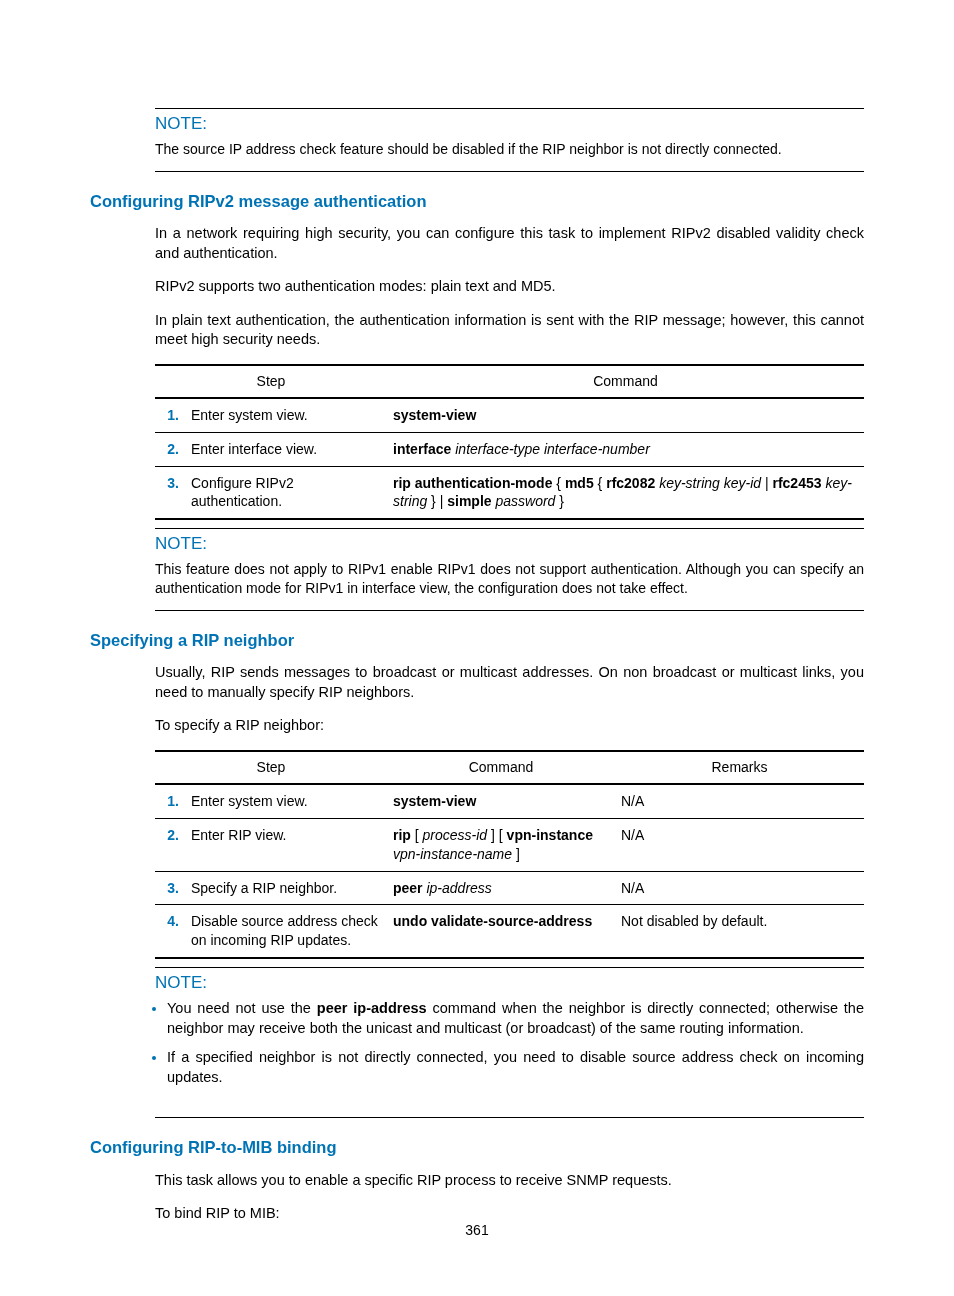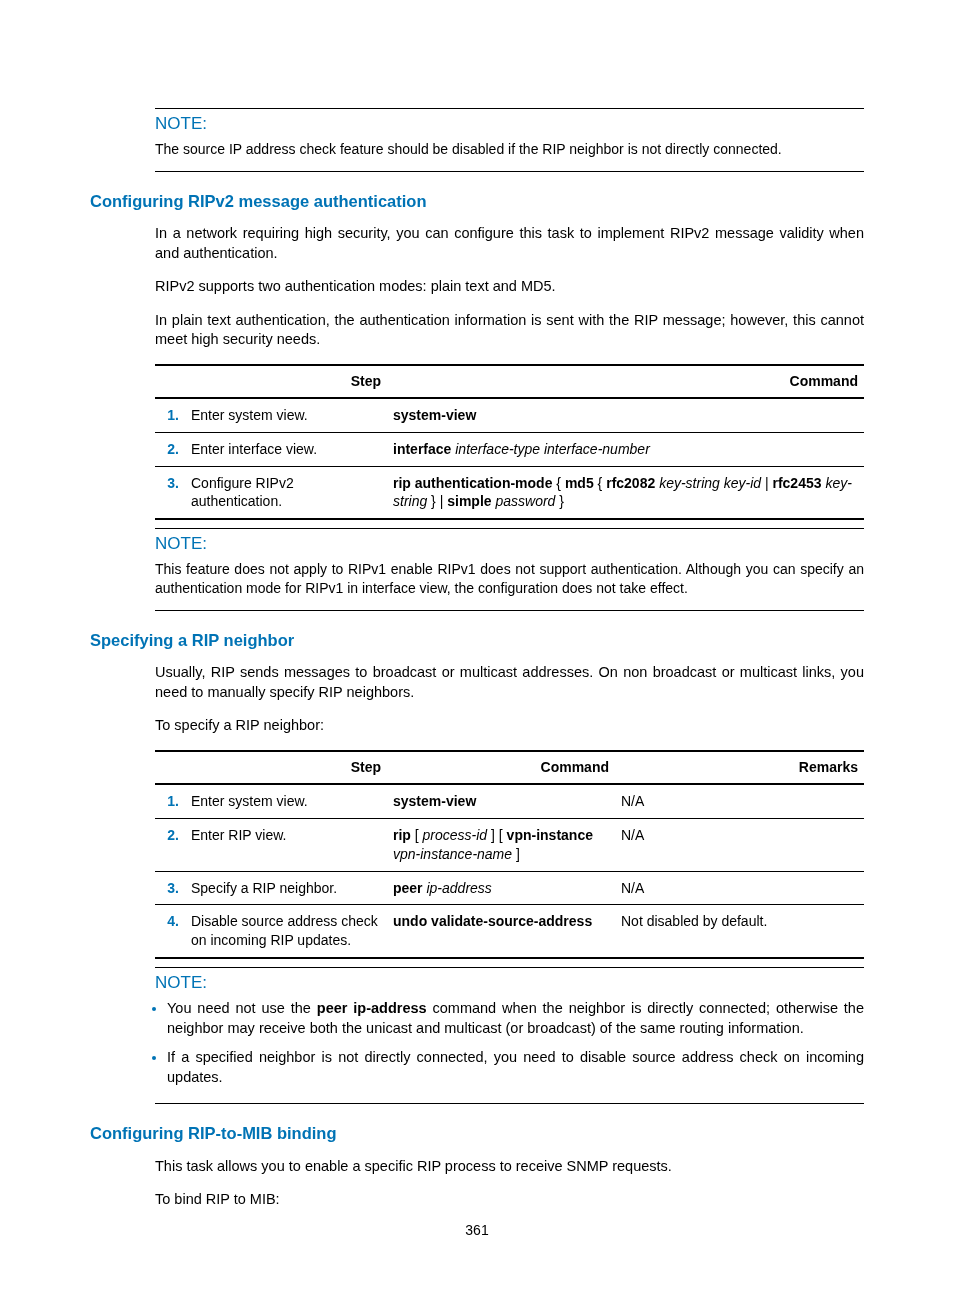--- a/index.html
+++ b/index.html
@@ -27,21 +27,21 @@
     margin-bottom: 4px;
   }
   .note-text {
     font-size: 14px;
     border-bottom: 1px solid #000;
     padding-bottom: 12px;
     text-align: justify;
   }
   .note-list {
     border-bottom: 1px solid #000;
-    padding-bottom: 6px;
+    padding-bottom: 20px;
   }
   .note-list ul {
     margin: 0;
     padding-left: 12px;
   }
   .note-list li {
     margin-bottom: 10px;
     text-align: justify;
   }
   .note-list li::marker { color:#0073b5; }
@@ -59,22 +59,22 @@
     text-align: justify;
   }
   table.steps {
     width: 100%;
     border-collapse: collapse;
     margin-top: 6px;
     margin-bottom: 6px;
     font-size: 14px;
   }
   table.steps thead th {
-    text-align: right;
-    font-weight: bold;
+    text-align: center;
+    font-weight: normal;
     border-top: 2px solid #000;
     border-bottom: 2px solid #000;
     padding: 6px 6px;
   }
   table.steps tbody td {
     border-bottom: 1px solid #000;
     padding: 7px 6px;
     vertical-align: top;
   }
   table.steps tbody tr:last-child td {
@@ -103,21 +103,21 @@
 <body>
 
 <div class="note-block">
   <div class="rule"></div>
   <div class="note-label">NOTE:</div>
   <div class="note-text">The source IP address check feature should be disabled if the RIP neighbor is not directly connected.</div>
 </div>
 
 <h2 class="section">Configuring RIPv2 message authentication</h2>
 <div class="body-indent">
-  <p class="para">In a network requiring high security, you can configure this task to implement RIPv2 message validity when and authentication.</p>
+  <p class="para">In a network requiring high security, you can configure this task to implement RIPv2 disabled validity check and authentication.</p>
   <p class="para">RIPv2 supports two authentication modes: plain text and MD5.</p>
   <p class="para">In plain text authentication, the authentication information is sent with the RIP message; however, this cannot meet high security needs.</p>
 
   <table class="steps">
     <thead>
       <tr>
         <th colspan="2">Step</th>
         <th>Command</th>
       </tr>
     </thead>

